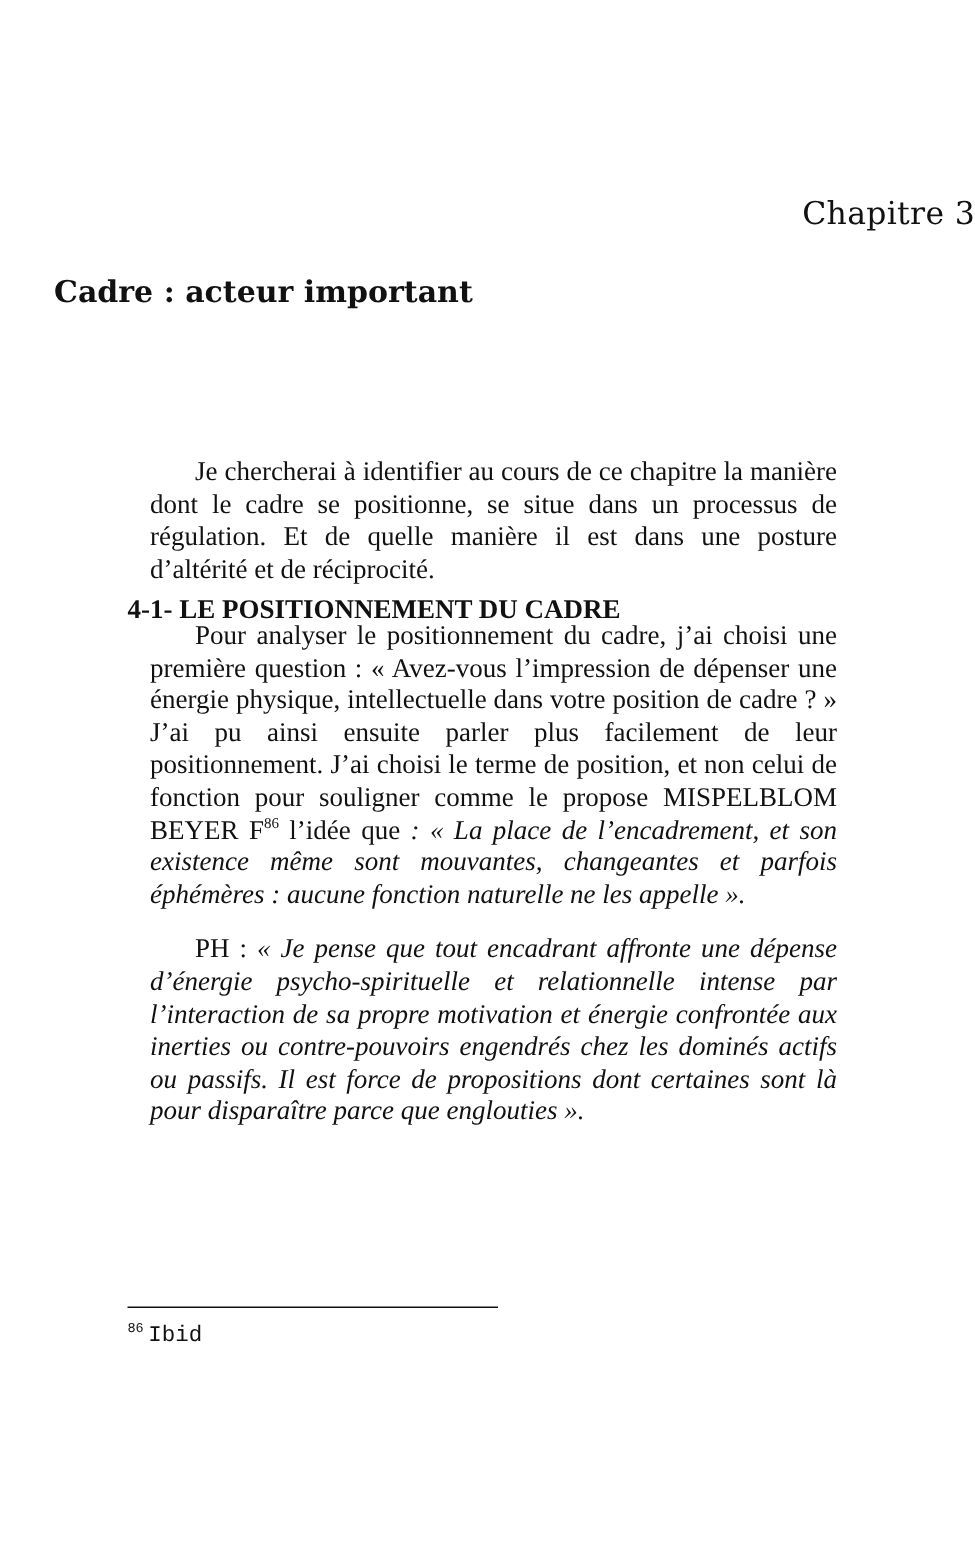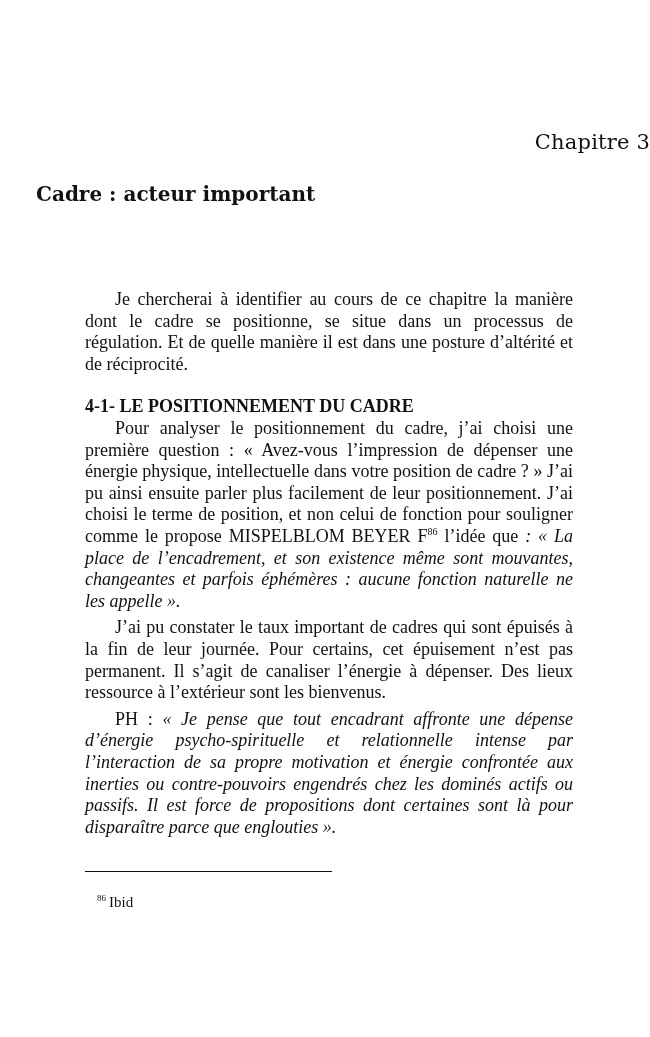--- a/index.html
+++ b/index.html
@@ -42,56 +42,56 @@
     .text-block {
       position: absolute;
       left: 85px;
       width: 488px;
       font-family: "Liberation Serif", "DejaVu Serif", serif;
       font-size: 18px;
       line-height: 21.6px;
       text-align: justify;
     }
     .text-block p {
-      margin: 0;
+      margin: 15px;
       text-indent: 30px;
     }
     .intro { top: 289px; }
     .section-heading {
       position: absolute;
       top: 396px;
       left: 85px;
       font-family: "Liberation Serif", "DejaVu Serif", serif;
       font-size: 18px;
       font-weight: bold;
       margin: 0;
     }
-    .section-body { top: 418px; }
+    .section-body { top: 398px; }
     .section-body p + p { margin-top: 5px; }
     .section-body em { font-style: italic; }
     sup.fn {
       font-size: 10px;
       line-height: 0;
       vertical-align: 7px;
     }
     .footnote-rule {
       position: absolute;
       top: 871px;
       left: 85px;
       width: 247px;
       height: 0;
       border-top: 1.5px solid #111;
     }
     .footnote {
       position: absolute;
       top: 882px;
       left: 85px;
-      font-family: Liberation Serif, serif;
+      font-family: Liberation Mono, monospace;
       font-size: 15px;
-      margin: 12px;
+      margin: 0;
       text-align: center;
     }
     .footnote sup {
       font-size: 9px;
       vertical-align: 6px;
       line-height: 0;
       margin-right: 3px;
     }
   </style>
 </head>
@@ -104,19 +104,18 @@
 </h2>
 
 <div class="text-block intro">
   <p>Je chercherai à identifier au cours de ce chapitre la manière dont le cadre se positionne, se situe dans un processus de régulation. Et de quelle manière il est dans une posture d’altérité et de réciprocité.</p>
 </div>
 
 <h3 class="section-heading">4-1- LE POSITIONNEMENT DU CADRE</h3>
 
 <div class="text-block section-body">
   <p><span>Pour analyser le positionnement du cadre, j’ai choisi une première question : « Avez-vous l’impression de dépenser une énergie physique, intellectuelle dans votre position de cadre ? » J’ai pu ainsi ensuite parler plus facilement de leur positionnement. J’ai choisi le terme de position, et non celui de fonction pour souligner comme le propose MISPELBLOM BEYER F</span><sup class="fn">86</sup><span> l’idée que </span><em>: « La place de l’encadrement, et son existence même sont mouvantes, changeantes et parfois éphémères : aucune fonction naturelle ne les appelle ».</em></p>
-  <p>J’ai pu constater le taux important de cadres qui sont épuisés à la fin de leur journée. Pour certains, cet épuisement n’est pas permanent. Il s’agit de canaliser l’énergie à dépenser. Des lieux ressource à l’extérieur sont les bienvenus.</p>
   <p><span>PH : </span><em>« Je pense que tout encadrant affronte une dépense d’énergie psycho-spirituelle et relationnelle intense par l’interaction de sa propre motivation et énergie confrontée aux inerties ou contre-pouvoirs engendrés chez les dominés actifs ou passifs. Il est force de propositions dont certaines sont là pour disparaître parce que englouties ».</em></p>
 </div>
 
 <div class="footnote-rule"></div>
 
 <p class="footnote"><sup>86</sup><span>Ibid</span></p>
 
 </body></html>

